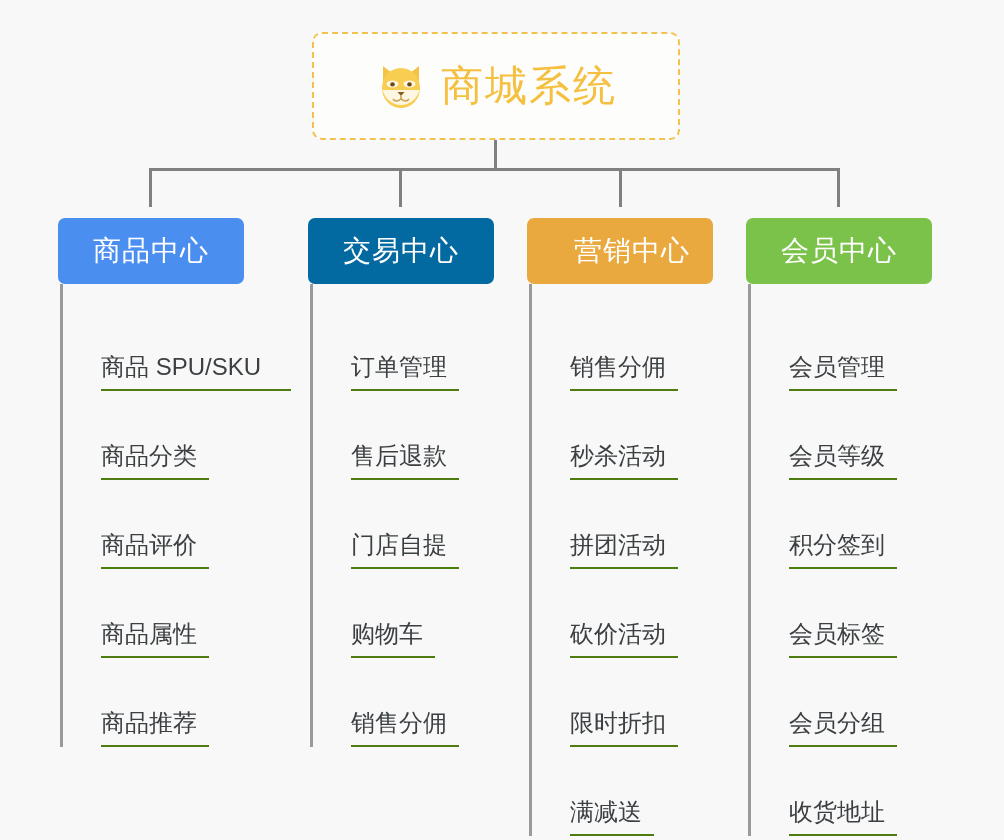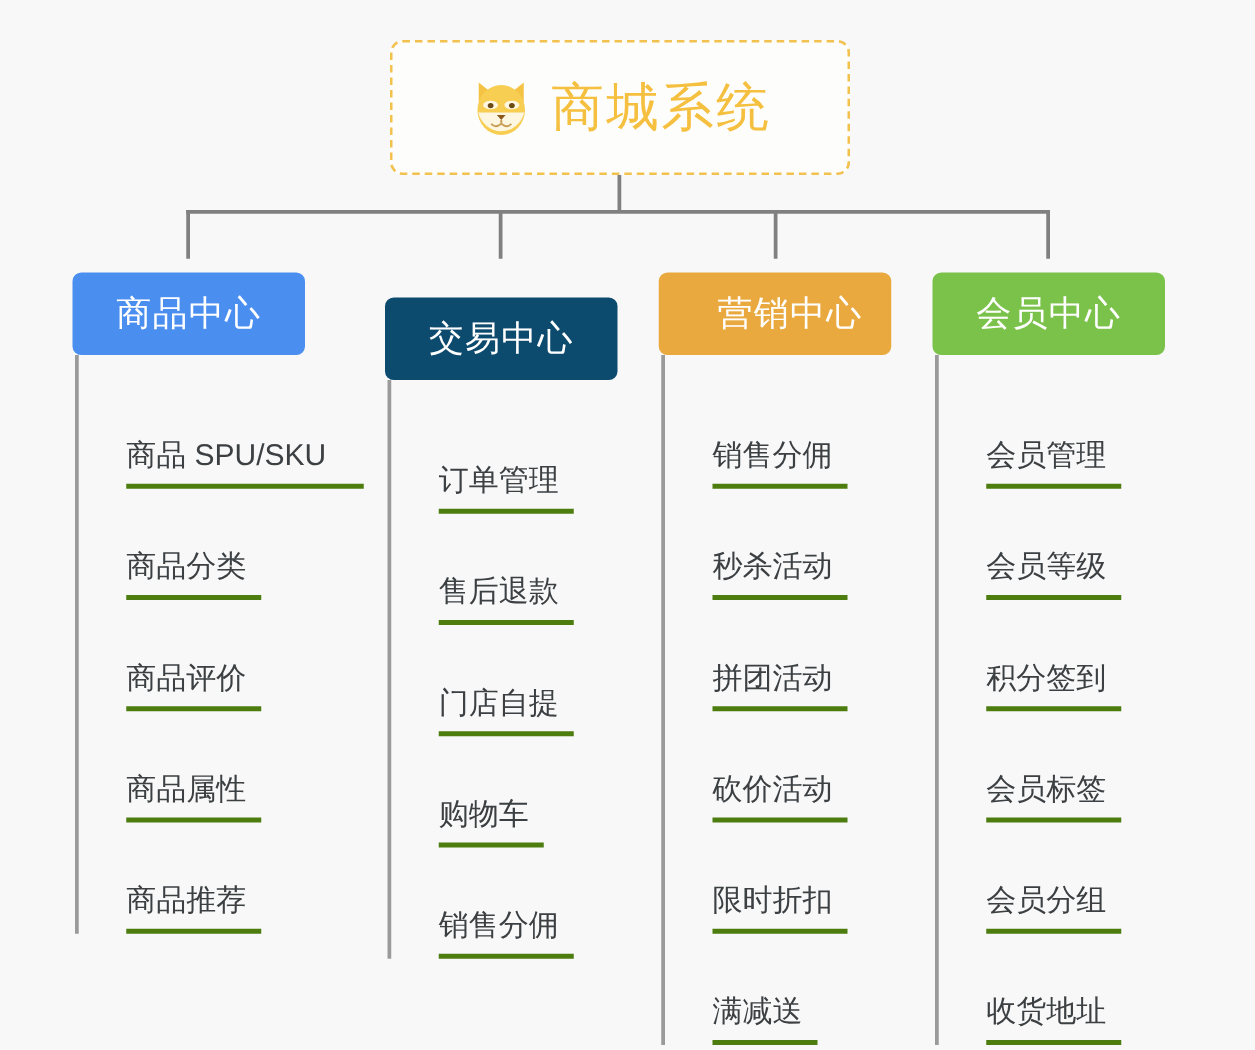--- a/index.html
+++ b/index.html
@@ -98,21 +98,21 @@
   .leaf {
     position: relative;
     height: 89px;
     display: flex;
     align-items: flex-end;
     padding-left: 40px;
   }
 
   .leaf-inner {
     display: inline-block;
-    border-bottom: 4px solid #4d7c0f;
+    border-bottom: 2px solid #4d7c0f;
     padding: 0 12px 8px 0;
     font-size: 24px;
     color: #3c4043;
     white-space: nowrap;
     line-height: 1.15;
   }
 
   .leaf-inner.wide { padding-right: 30px; }
 </style>
 </head>
@@ -165,21 +165,21 @@
       <div class="leaf">
         <span class="leaf-inner">商品属性</span>
       </div>
       <div class="leaf">
         <span class="leaf-inner">商品推荐</span>
       </div>
     </div>
   </div>
 
   <div class="branch" style="left:308px;">
-    <div class="branch-header" style="background:#0c4a6e;margin-top:20px;">交易中心</div>
+    <div class="branch-header" style="background:#0369a1;">交易中心</div>
     <div class="leaf-list">
       <div class="spine"></div>
       <div class="leaf">
         <span class="leaf-inner">订单管理</span>
       </div>
       <div class="leaf">
         <span class="leaf-inner">售后退款</span>
       </div>
       <div class="leaf">
         <span class="leaf-inner">门店自提</span>

